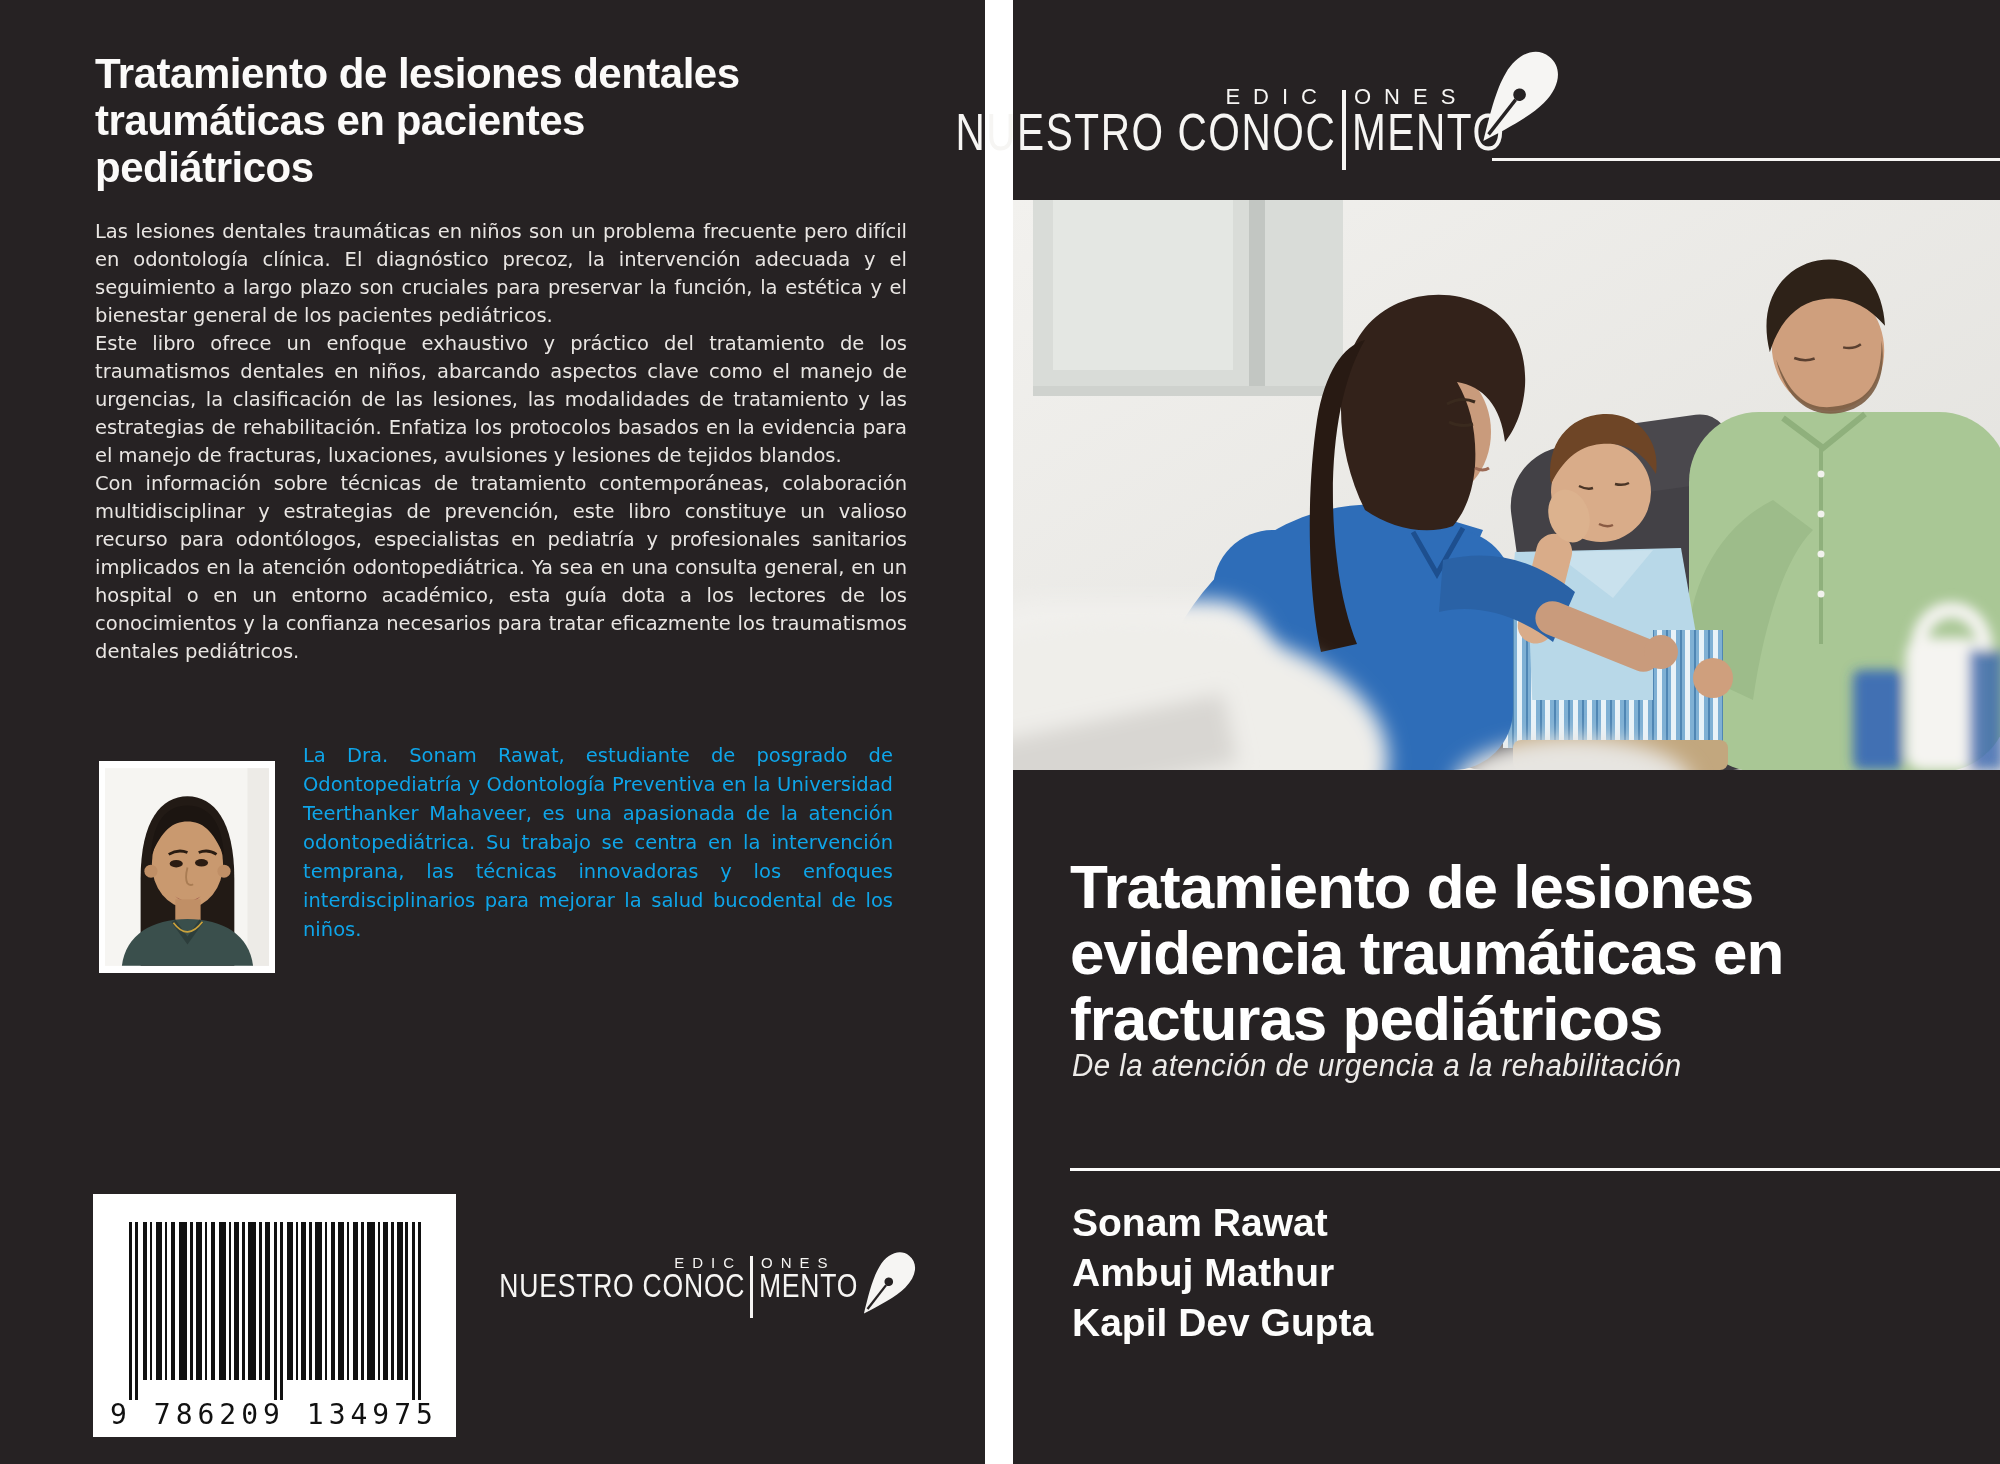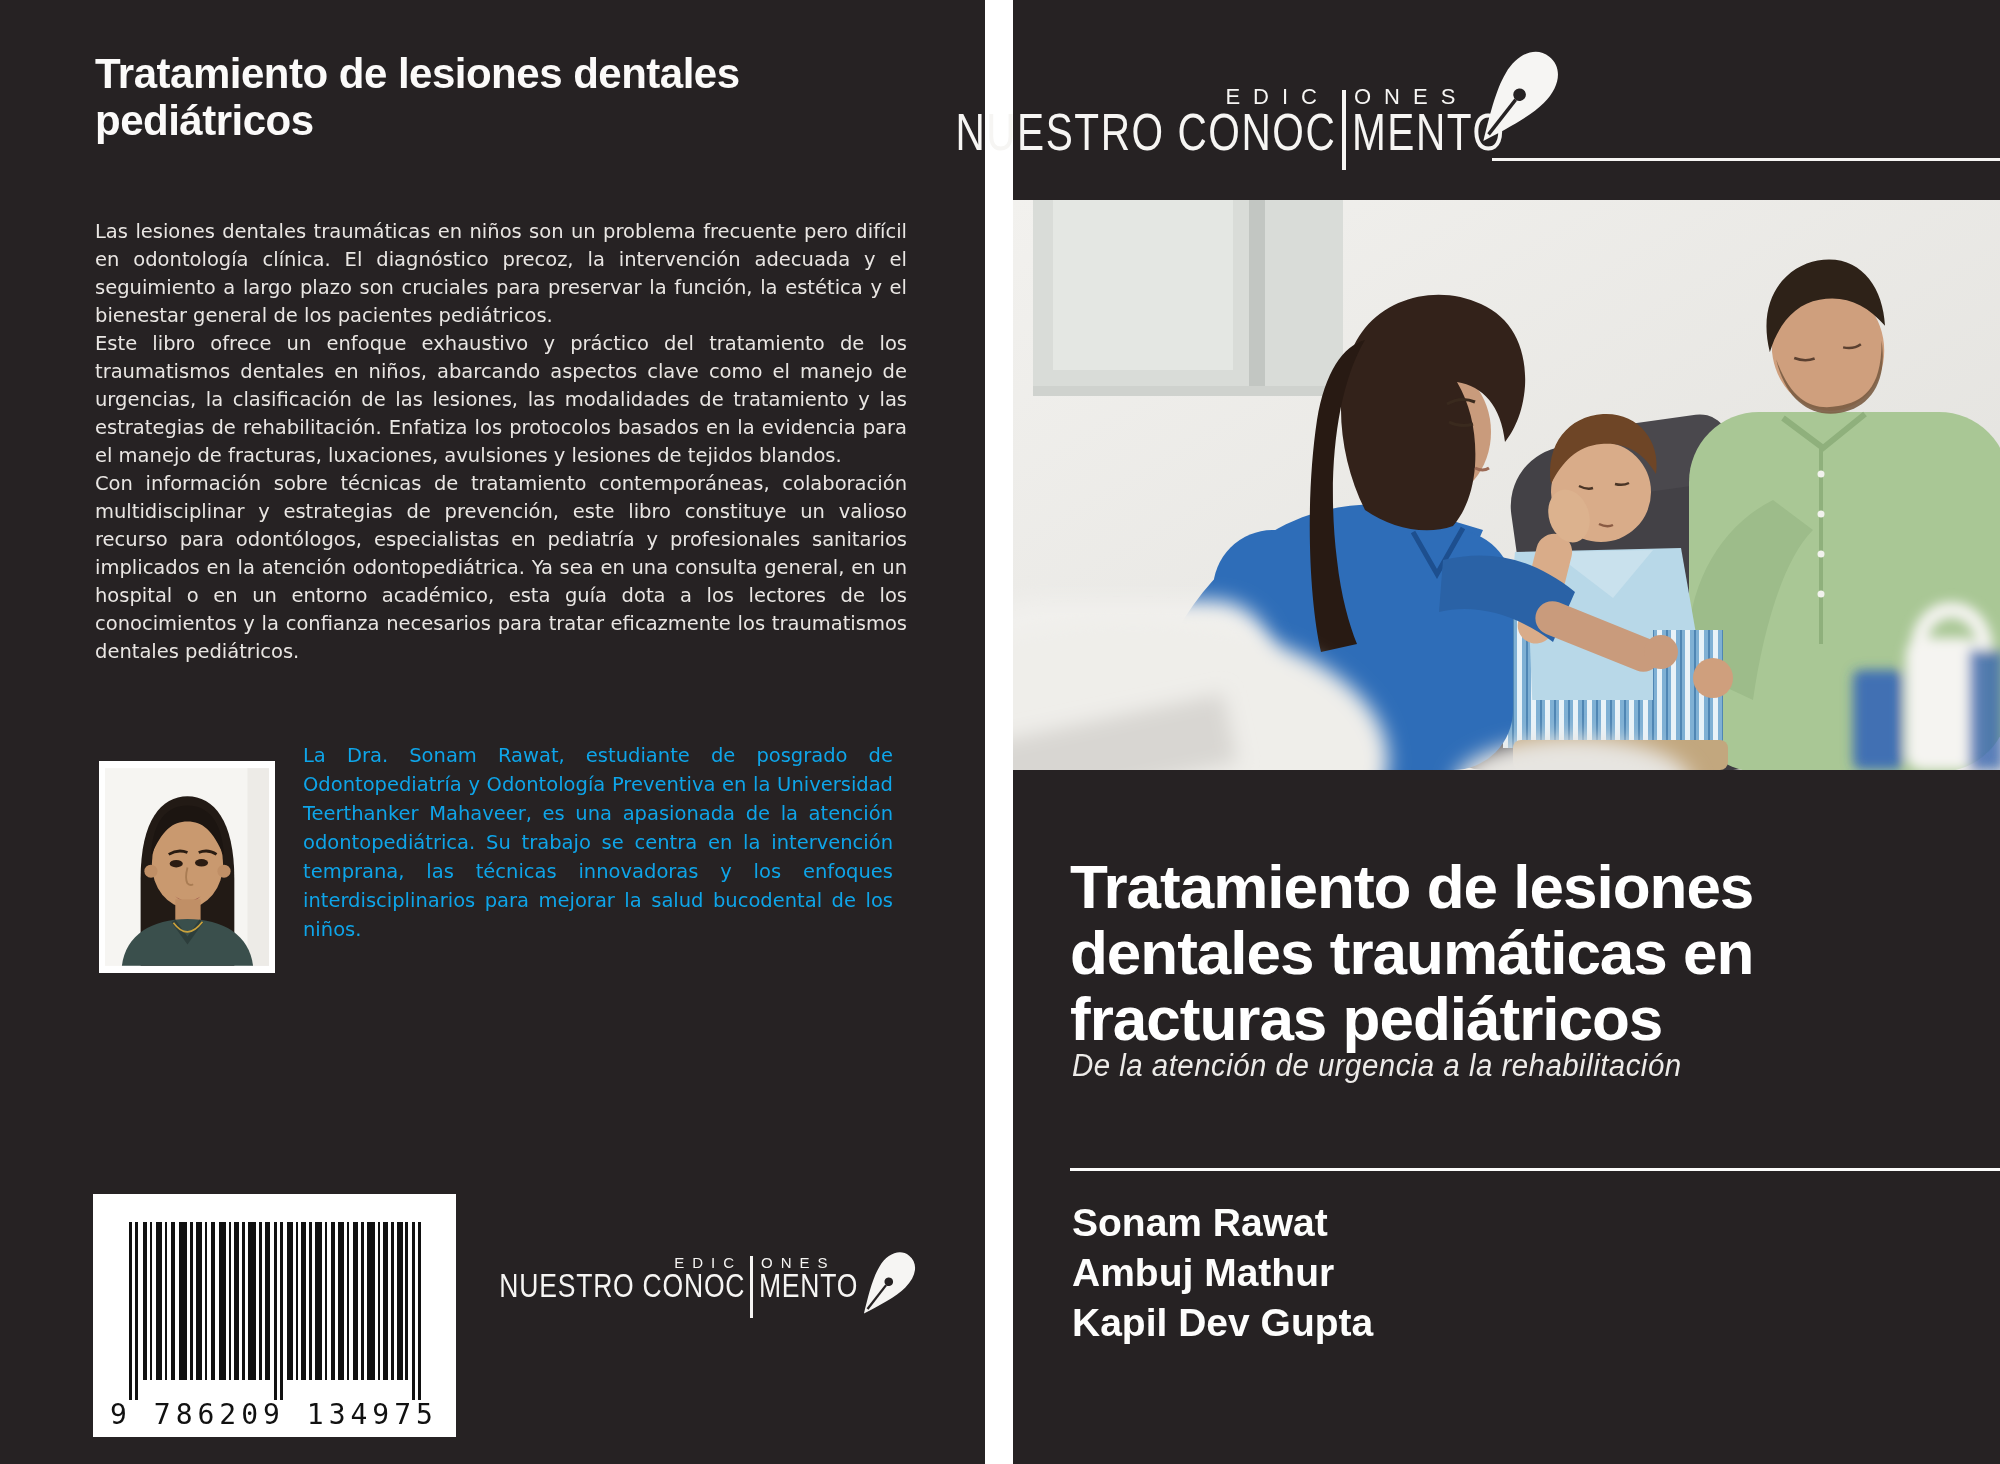--- a/index.html
+++ b/index.html
@@ -89,20 +89,21 @@
 </style>
 </head>
 <body>
 
 <div class="canvas">
 
   <div class="back-cover">
 
     <div class="back-title">
       <div>Tratamiento de lesiones dentales</div>
+      <div>traumáticas en pacientes</div>
       <div>pediátricos</div>
     </div>
 
     <div class="back-body">
       <p>Las lesiones dentales traumáticas en niños son un problema frecuente pero difícil en odontología clínica. El diagnóstico precoz, la intervención adecuada y el seguimiento a largo plazo son cruciales para preservar la función, la estética y el bienestar general de los pacientes pediátricos.</p>
       <p>Este libro ofrece un enfoque exhaustivo y práctico del tratamiento de los traumatismos dentales en niños, abarcando aspectos clave como el manejo de urgencias, la clasificación de las lesiones, las modalidades de tratamiento y las estrategias de rehabilitación. Enfatiza los protocolos basados en la evidencia para el manejo de fracturas, luxaciones, avulsiones y lesiones de tejidos blandos.</p>
       <p>Con información sobre técnicas de tratamiento contemporáneas, colaboración multidisciplinar y estrategias de prevención, este libro constituye un valioso recurso para odontólogos, especialistas en pediatría y profesionales sanitarios implicados en la atención odontopediátrica. Ya sea en una consulta general, en un hospital o en un entorno académico, esta guía dota a los lectores de los conocimientos y la confianza necesarios para tratar eficazmente los traumatismos dentales pediátricos.</p>
     </div>
 
     <div class="author-photo-frame">
@@ -310,21 +311,21 @@
         <rect x="893" y="438" width="74" height="132" rx="16" fill="#f5f4f1"></rect>
         <path d="M905 452 C905 396 972 396 972 452" stroke="#f5f4f1" stroke-width="16" fill="none"></path>
         <rect x="840" y="470" width="50" height="100" rx="8" fill="#2f62b8" opacity="0.85"></rect>
         <rect x="956" y="450" width="34" height="120" fill="#3a66b0" opacity="0.8"></rect>
       </g>
     </svg>
   </div>
 
   <div class="front-title">
     <div>Tratamiento de lesiones</div>
-    <div>dentales traumáticas en</div>
+    <div>evidencia traumáticas en</div>
     <div>fracturas pediátricos</div>
   </div>
 
   <div class="front-subtitle">De la atención de urgencia a la rehabilitación</div>
 
   <div class="front-rule"></div>
 
   <div class="front-authors">
     <div>Sonam Rawat</div>
     <div>Ambuj Mathur</div>

